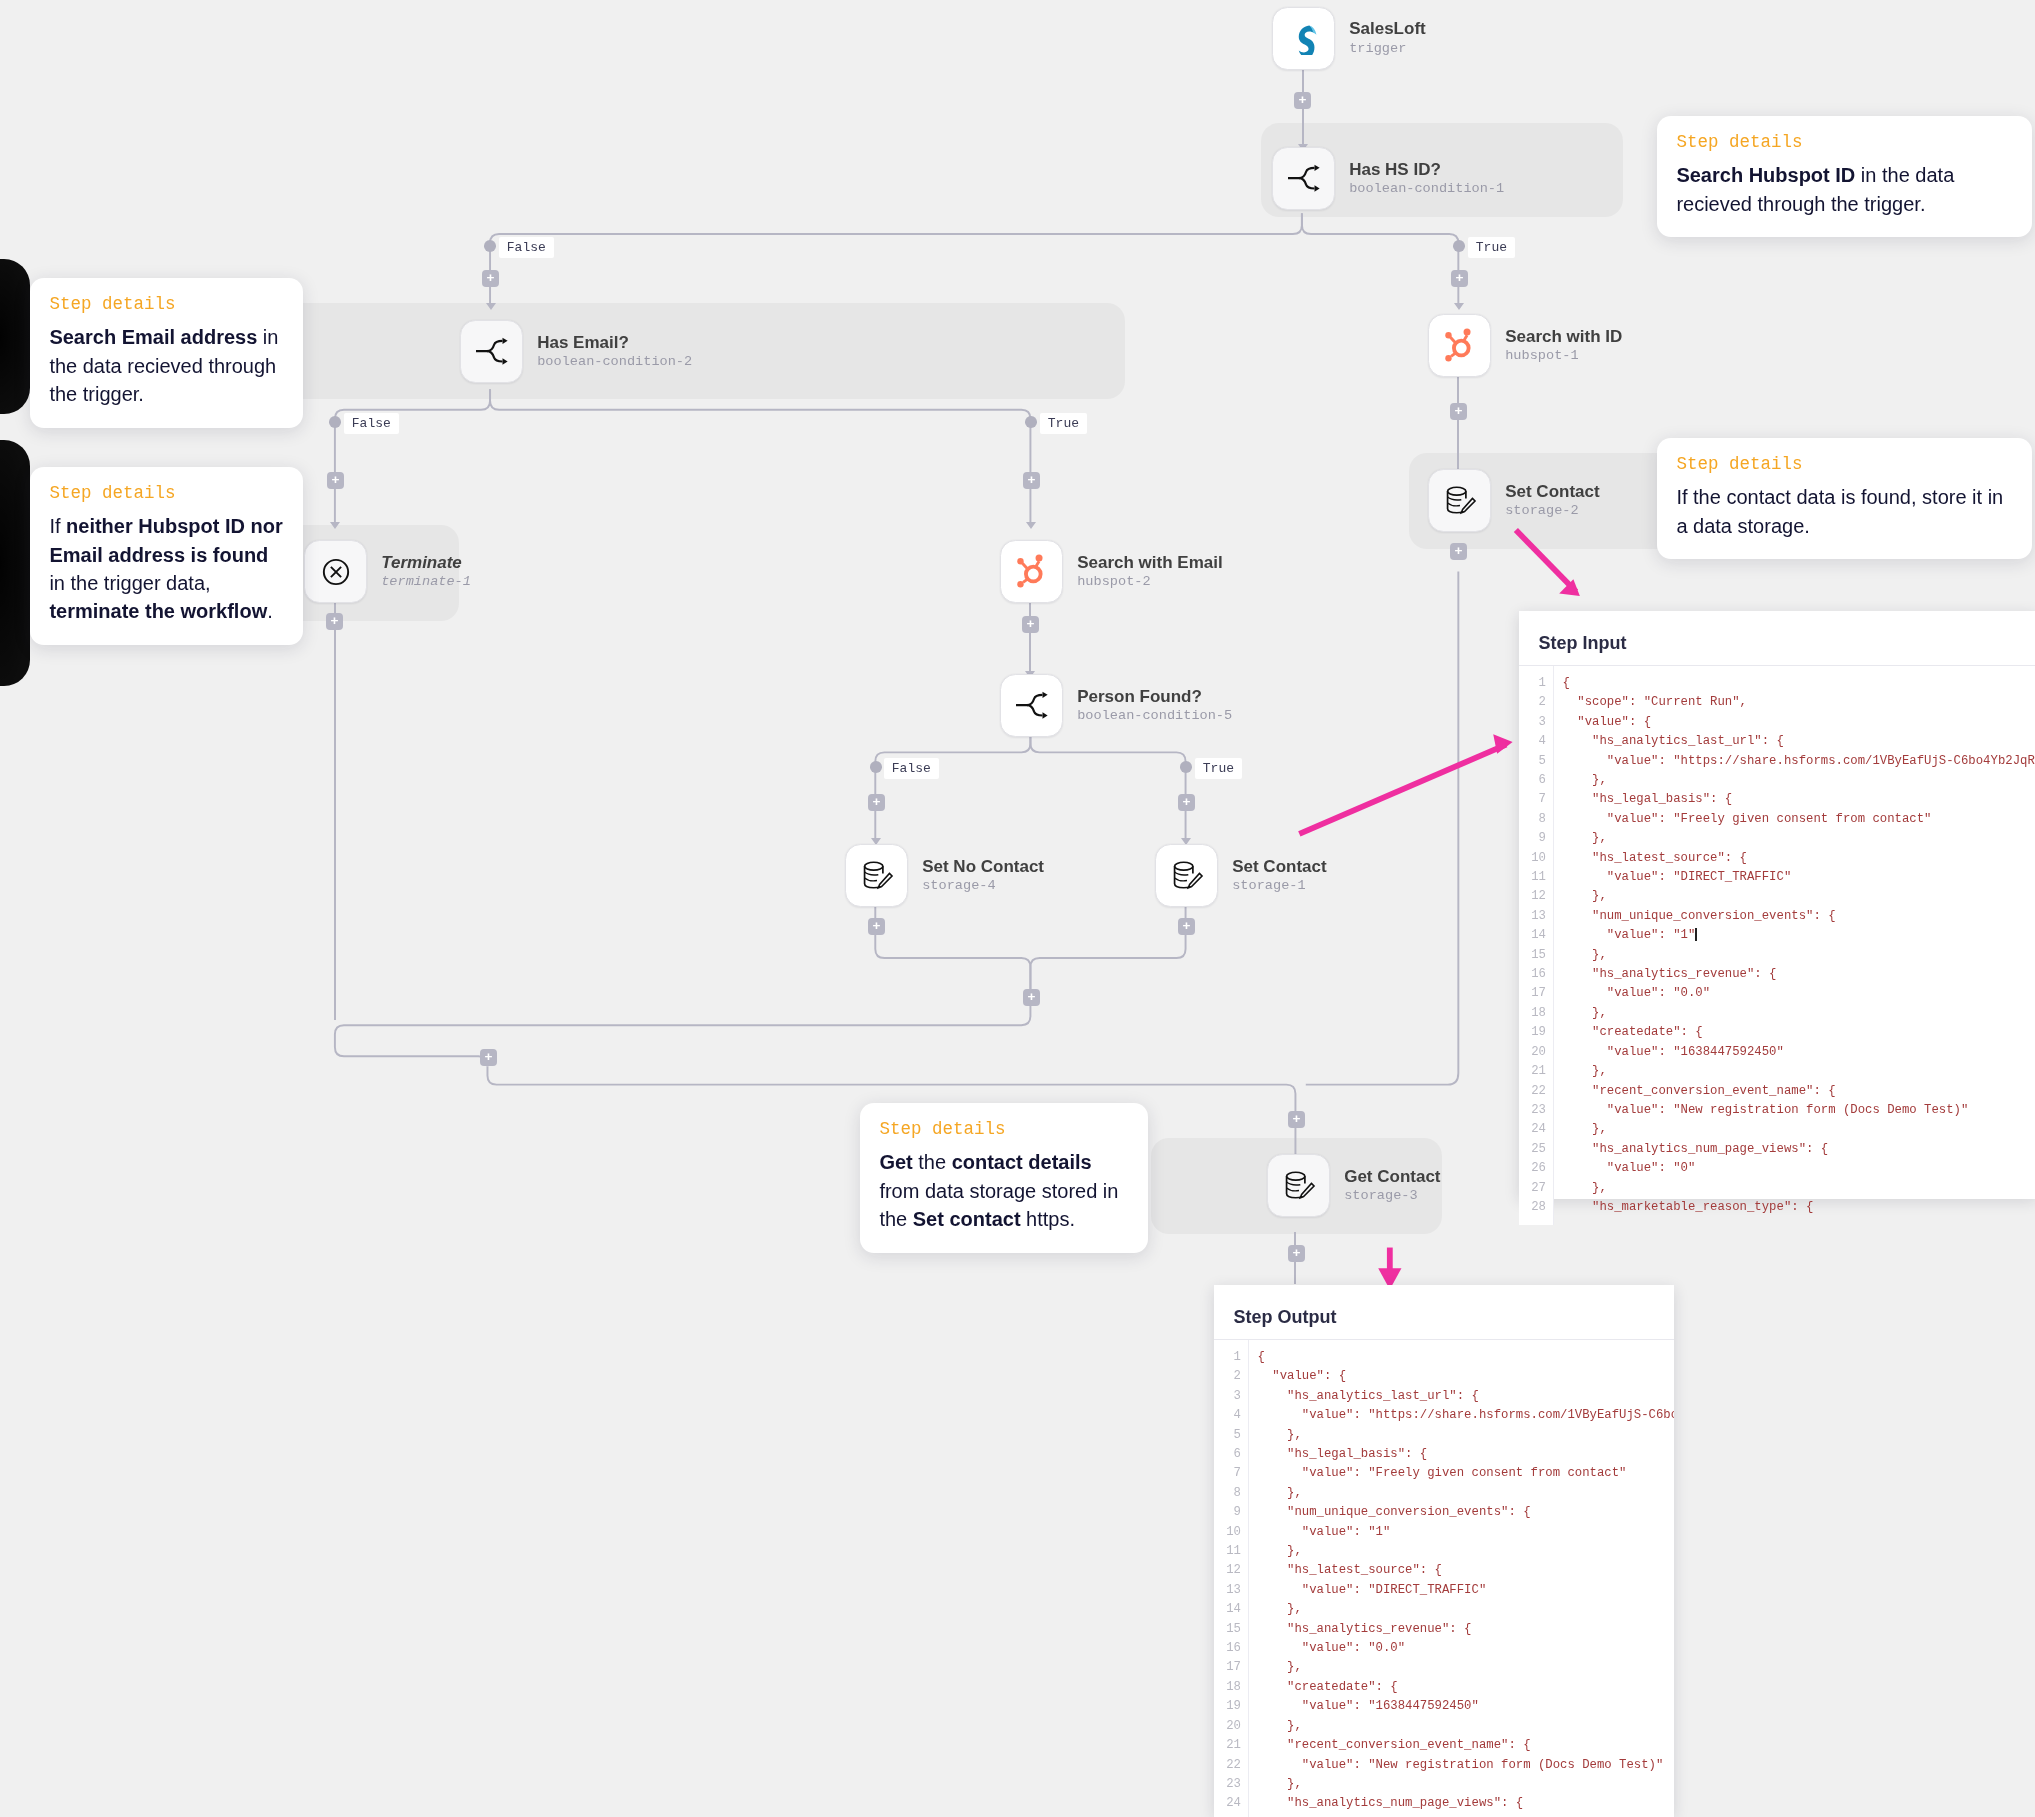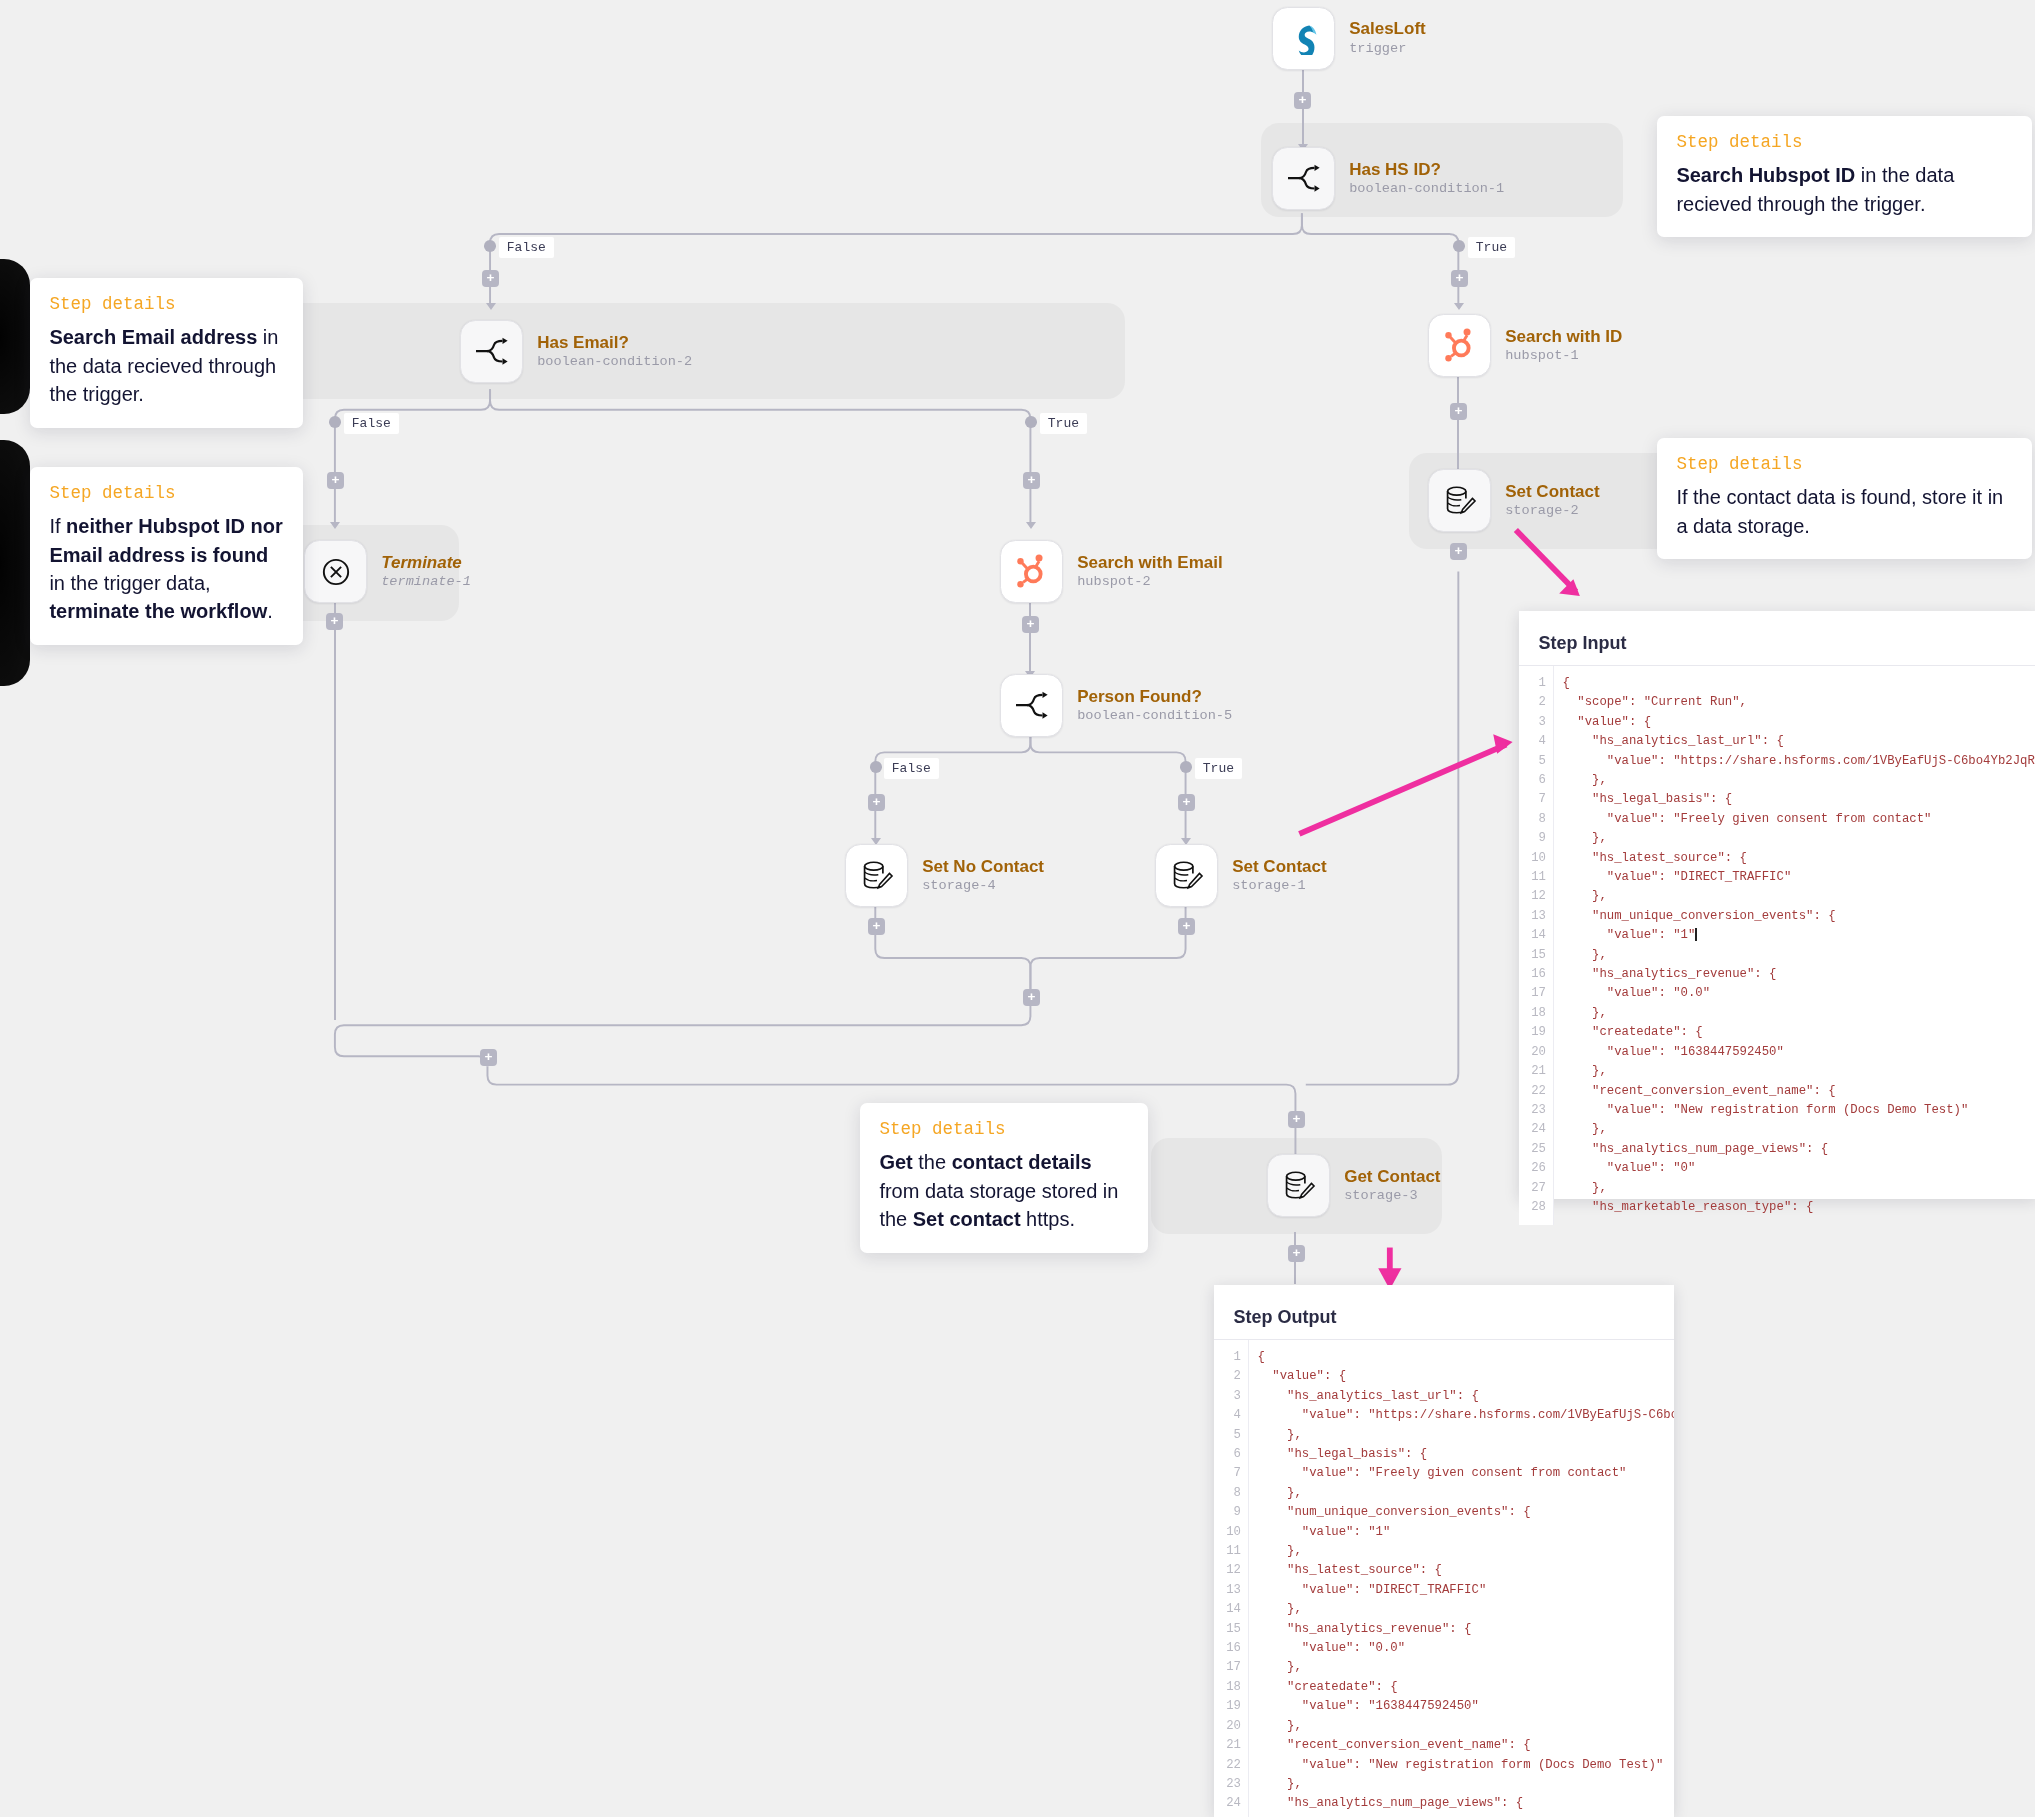--- a/index.html
+++ b/index.html
@@ -21,21 +21,21 @@
 
   
   .node{position:absolute;display:flex;align-items:center;gap:14.2px;}
   .node-icon{
     width:61px;height:61px;border-radius:15.5px;background:#fff;
     border:0.6px solid #e2e2e6;box-shadow:0 0.6px 1.9px rgba(20,20,50,.08);
     display:flex;align-items:center;justify-content:center;flex:0 0 auto;
   }
   .node-icon.dim{background:#f7f7f8;}
   .node-text{display:flex;flex-direction:column;gap:3.9px;}
-  .node-title{font-size:17px;font-weight:600;color:#a16207;line-height:1.05;white-space:nowrap;}
+  .node-title{font-size:17px;font-weight:600;color:#404040;line-height:1.05;white-space:nowrap;}
   .node-sub{font-family:"Liberation Mono",monospace;font-size:13.6px;color:#9a9aa8;line-height:1.05;white-space:nowrap;}
 
   
   .ln{position:absolute;background:#b6b6c4;}
   .ln.v{width:1.9px;}
   .arrow{position:absolute;width:0;height:0;border-left:5.2px solid transparent;border-right:5.2px solid transparent;border-top:7.8px solid #b6b6c4;}
   .plus{
     position:absolute;width:17px;height:17px;border-radius:3.9px;background:#b6b6c4;
     display:flex;align-items:center;justify-content:center;color:#fff;font-size:13.6px;line-height:1;font-weight:700;
   }
@@ -43,21 +43,21 @@
   .dot{position:absolute;width:11.6px;height:11.6px;border-radius:50%;background:#b0b0be;}
   .pill{
     position:absolute;background:#fff;padding:3.9px 7.8px;border-radius:1.9px;
     font-family:"Liberation Mono",monospace;font-size:13px;color:#3b3c55;line-height:1;white-space:nowrap;
   }
   svg.curve{position:absolute;overflow:visible;}
   svg.curve path{fill:none;stroke:#b6b6c4;stroke-width:3;}
 
   
   .callout{
-    position:absolute;background:#fff;border-radius:7px;padding:17px 19.4px 19.4px 19.4px;
+    position:absolute;background:#fff;border-radius:14px;padding:17px 19.4px 19.4px 19.4px;
     box-shadow:0 3.9px 17px rgba(30,30,60,.13);
   }
   .callout-kicker{
     font-family:"Liberation Mono",monospace;font-size:17.5px;color:#f5a623;
     margin-bottom:9px;line-height:1.1;
   }
   .callout-body{font-size:20px;line-height:1.42;color:#131432;font-weight:400;}
   .callout-body b{font-weight:700;}
 
   

